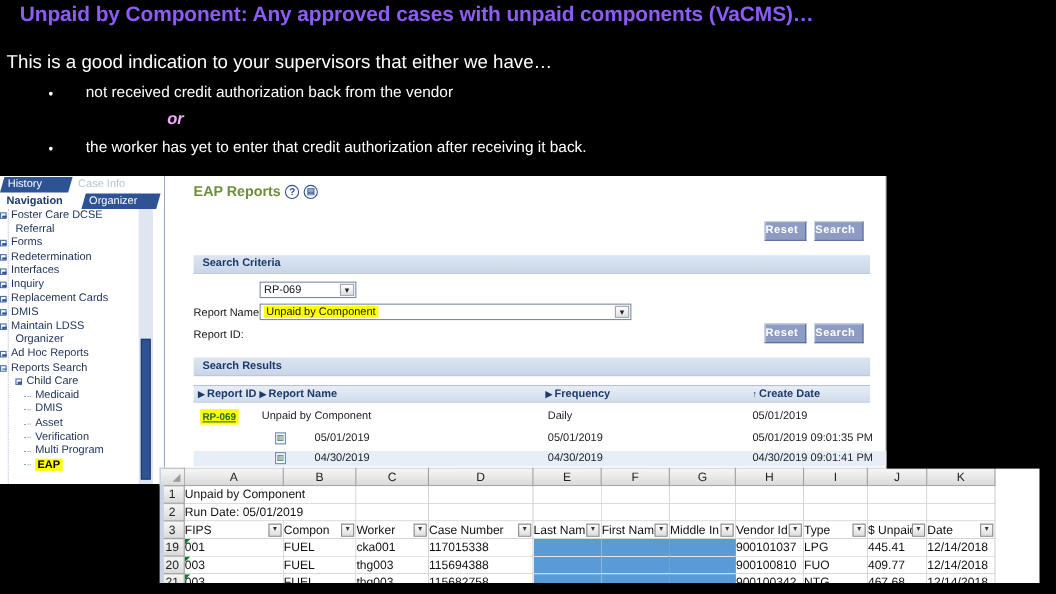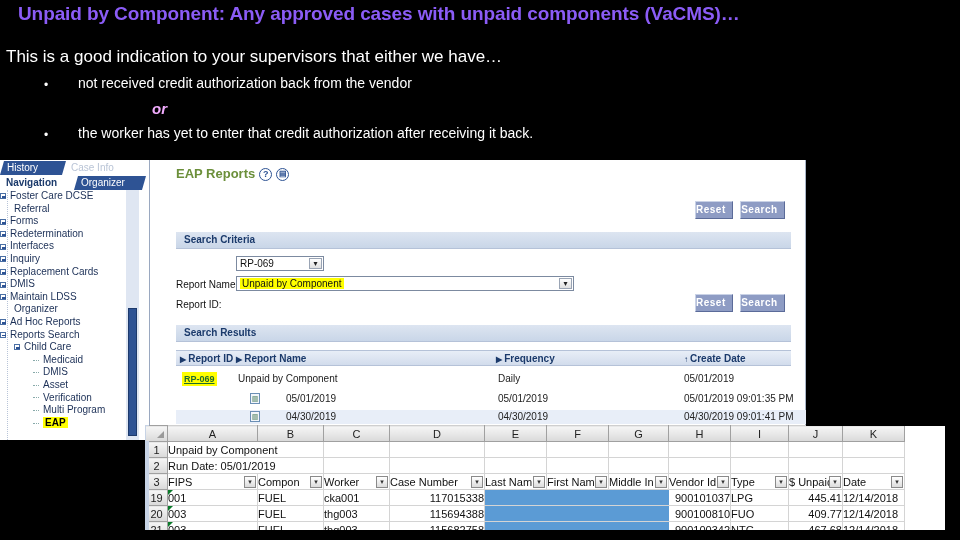--- a/index.html
+++ b/index.html
@@ -57,21 +57,21 @@
     position:relative;
   }
   .navitem .box.plus::before {
     content:""; position:absolute; left:1px; top:2px; width:4px; height:2px; background:#2e5394;
   }
   .navitem .box.minus::before {
     content:""; position:absolute; left:1px; top:2px; width:4px; height:1px; background:#2e5394;
   }
   .navitem .txt { vertical-align:middle; }
   .navitem.child { padding-left:14px; }
-  .navitem.leaf { padding-left:33px; color:#1b2f56; }
+  .navitem.leaf { padding-left:22px; color:#1b2f56; }
   .navitem.leaf .dash { display:inline-block; width:6px; border-top:1px dotted #8aa; margin-right:4px; vertical-align:middle;}
   .hl { background:#ffff00; color:#000; padding:0 2px; font-weight:bold; }
   .dotted-spine { position:absolute; left:7px; top:30px; width:1px; height:250px; border-left:1px dotted #b8c4d8; }
 
   #sidebar-scroll {
     position:absolute; left:128px; top:148px; width:9px; height:128px;
     background:#2e5394; border:1px solid #1d3a6b;
   }
   #sidebar-scroll-track {
     position:absolute; left:126px; top:0px; width:13px; height:282px; background:#dfe6f2;
@@ -156,21 +156,21 @@
   }
   .xrowh {
     width:22px; height:16px; background: linear-gradient(to bottom,#f6f6f6 0%, #d9d9d9 100%);
     border:1px solid #a0a0a0; font-size:11px; text-align:center; color:#222;
   }
   .xcell {
     height:16px; border-right:1px solid #d4d4d4; border-bottom:1px solid #d4d4d4;
     font-size:11px; color:#111; padding-left:3px; white-space:nowrap; overflow:hidden;
     background:#ffffff; position:relative;
   }
-  .xcell.num { text-align:right; padding-right:4px; }
+  .xcell.num { padding-right:4px; }
   .xcell.filter { padding-right:15px; }
   .fbtn {
     position:absolute; right:1px; top:2px; width:12px; height:12px;
     background: linear-gradient(to bottom,#ffffff,#dcdcdc);
     border:1px solid #8a8a8a; font-size:7px; line-height:10px; text-align:center; color:#333;
   }
   .flagmark { position:absolute; left:0; top:0; width:0; height:0;
     border-left:5px solid #0a7a2a; border-bottom:5px solid transparent; }
   .sel-block { background:#5b9bd5 !important; border-right:1px solid #5b9bd5; }
   .corner-sq {

